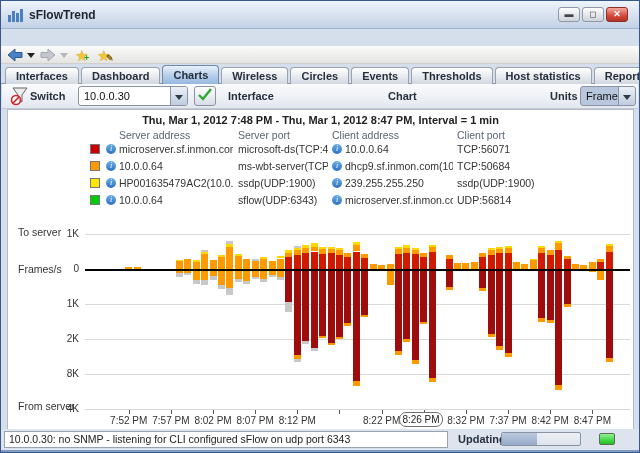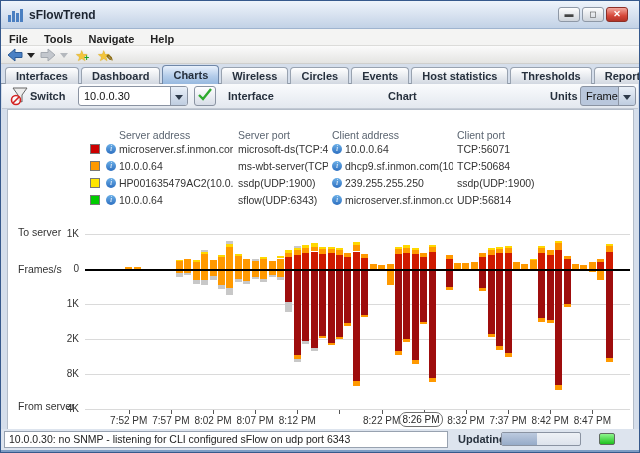--- a/index.html
+++ b/index.html
@@ -94,21 +94,20 @@
         <i style="left:4px;height:11px"></i>
         <i style="left:8px;height:9px"></i>
         <i style="left:12px;height:13px"></i>
     </span>
     <span class="title-text">sFlowTrend</span>
     <span class="winbtn" style="left:557px">▬</span>
     <span class="winbtn" style="left:581px">◻</span>
     <span class="winbtn close" style="left:605px">✕</span>
   </div>
 
-  <div class="menubar"><span class="menu-item">File</span><span class="menu-item">Tools</span><span class="menu-item">Navigate</span><span class="menu-item">Help</span></div>
 
   <div class="toolbar">
     <span class="tool" style="left:5px">
       <svg width="18" height="16">
           <path d="M2,8 L9,2 L9,5.5 L16,5.5 L16,10.5 L9,10.5 L9,14 Z" fill="#4a80c4" stroke="#2c5a94"></path>
         </svg>
     </span>
     <span class="caret" style="left:26px"></span>
     <span class="tool" style="left:38px">
       <svg width="18" height="16">
@@ -126,22 +125,22 @@
     </span>
   </div>
 
   <div class="tabstrip">
       <div class="tab">Interfaces</div>
       <div class="tab">Dashboard</div>
       <div class="tab selected">Charts</div>
       <div class="tab">Wireless</div>
       <div class="tab">Circles</div>
       <div class="tab">Events</div>
+      <div class="tab">Thresholds</div>
       <div class="tab">Host statistics</div>
-      <div class="tab">Thresholds</div>
       <div class="tab">Reports</div>
     </div>
   <div class="tab-underline"></div>
 
   <div class="controlsbar">
     <span style="position:absolute;left:8px;top:3px">
       <svg width="20" height="19">
         <path d="M3,1 L17,1 L12,8 L12,15 L8,13 L8,8 Z" fill="#ececec" stroke="#666"></path>
         <circle cx="6" cy="13" r="4.5" fill="rgba(255,255,255,0.75)" stroke="#d42222" stroke-width="1.6"></circle>
         <line x1="3" y1="16" x2="9" y2="10" stroke="#d42222" stroke-width="1.6"></line>
@@ -164,20 +163,21 @@
     <span class="ctl-label" style="left:548px">Units</span>
     <span class="combo highlight" style="left:578px;width:56px">
       <span class="value">Frames/s</span>
       <span class="btn">
           <span class="caret"></span>
         </span>
     </span>
   </div>
 
   <div class="chartpanel">
+    <div class="chart-title">Thu, Mar 1, 2012 7:48 PM - Thu, Mar 1, 2012 8:47 PM, Interval = 1 min</div>
     <div>
         <span class="lg-header" style="left: 111px; top: 19px;">Server address</span>
         <span class="lg-header" style="left: 230px; top: 19px;">Server port</span>
         <span class="lg-header" style="left: 324px; top: 19px;">Client address</span>
         <span class="lg-header" style="left: 449px; top: 19px;">Client port</span>
         <div class="lg-swatch" style="left: 82px; top: 34px; background: rgb(204, 0, 0);"></div>
         <div class="info-icon" style="left: 98px; top: 34px;">i</div>
         <div class="info-icon" style="left: 324px; top: 34px;">i</div>
         <div class="lg-cell" style="left: 111px; top: 33px; width: 114px;">microserver.sf.inmon.com(10.0</div>
         <div class="lg-cell" style="left: 230px; top: 33px; width: 90px;">microsoft-ds(TCP:445)</div>

